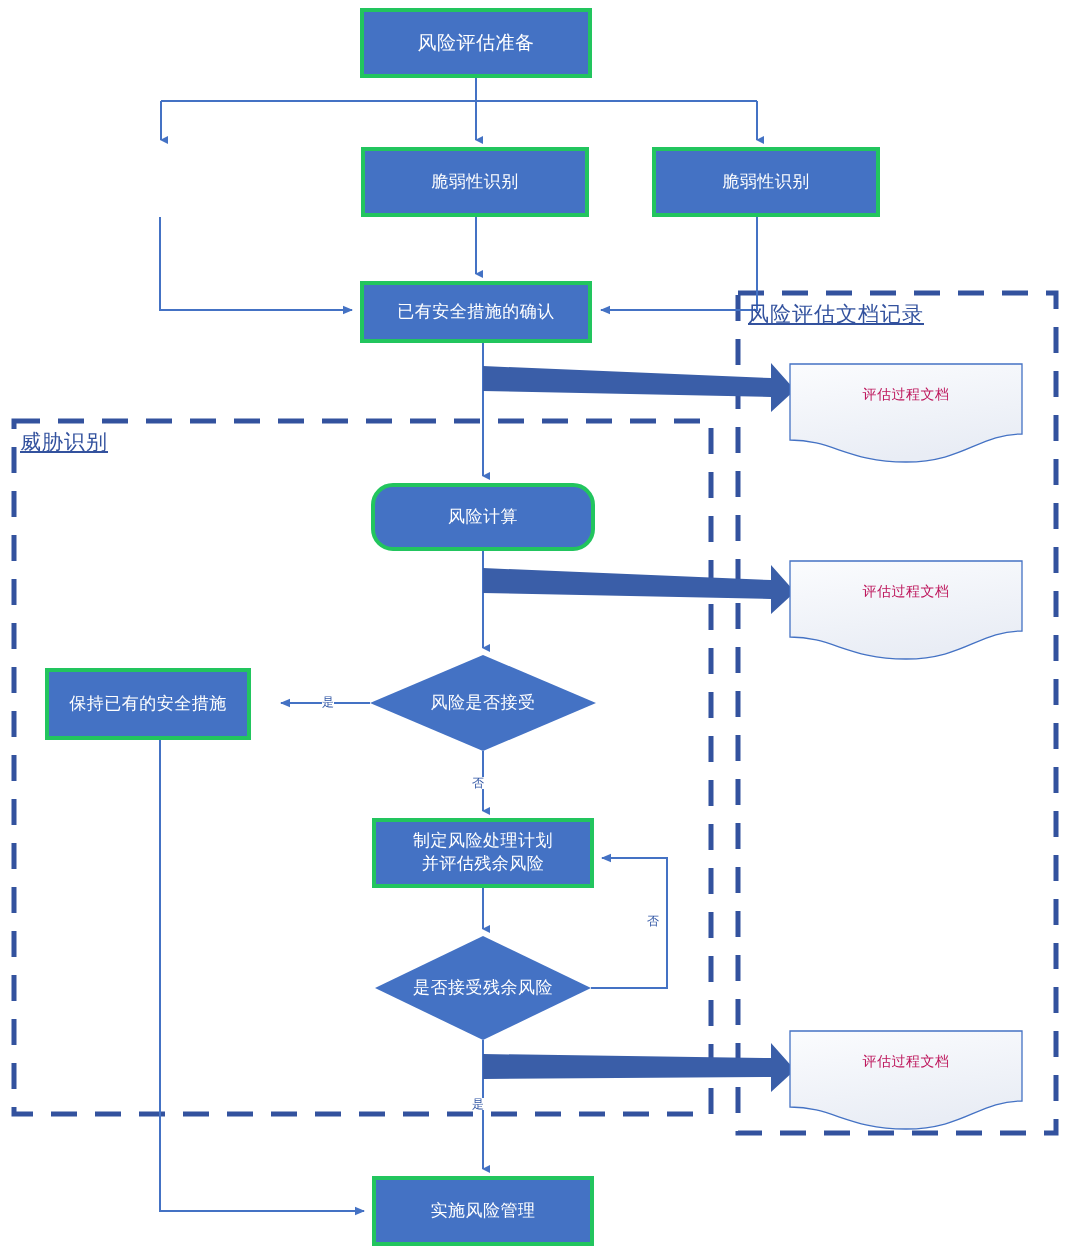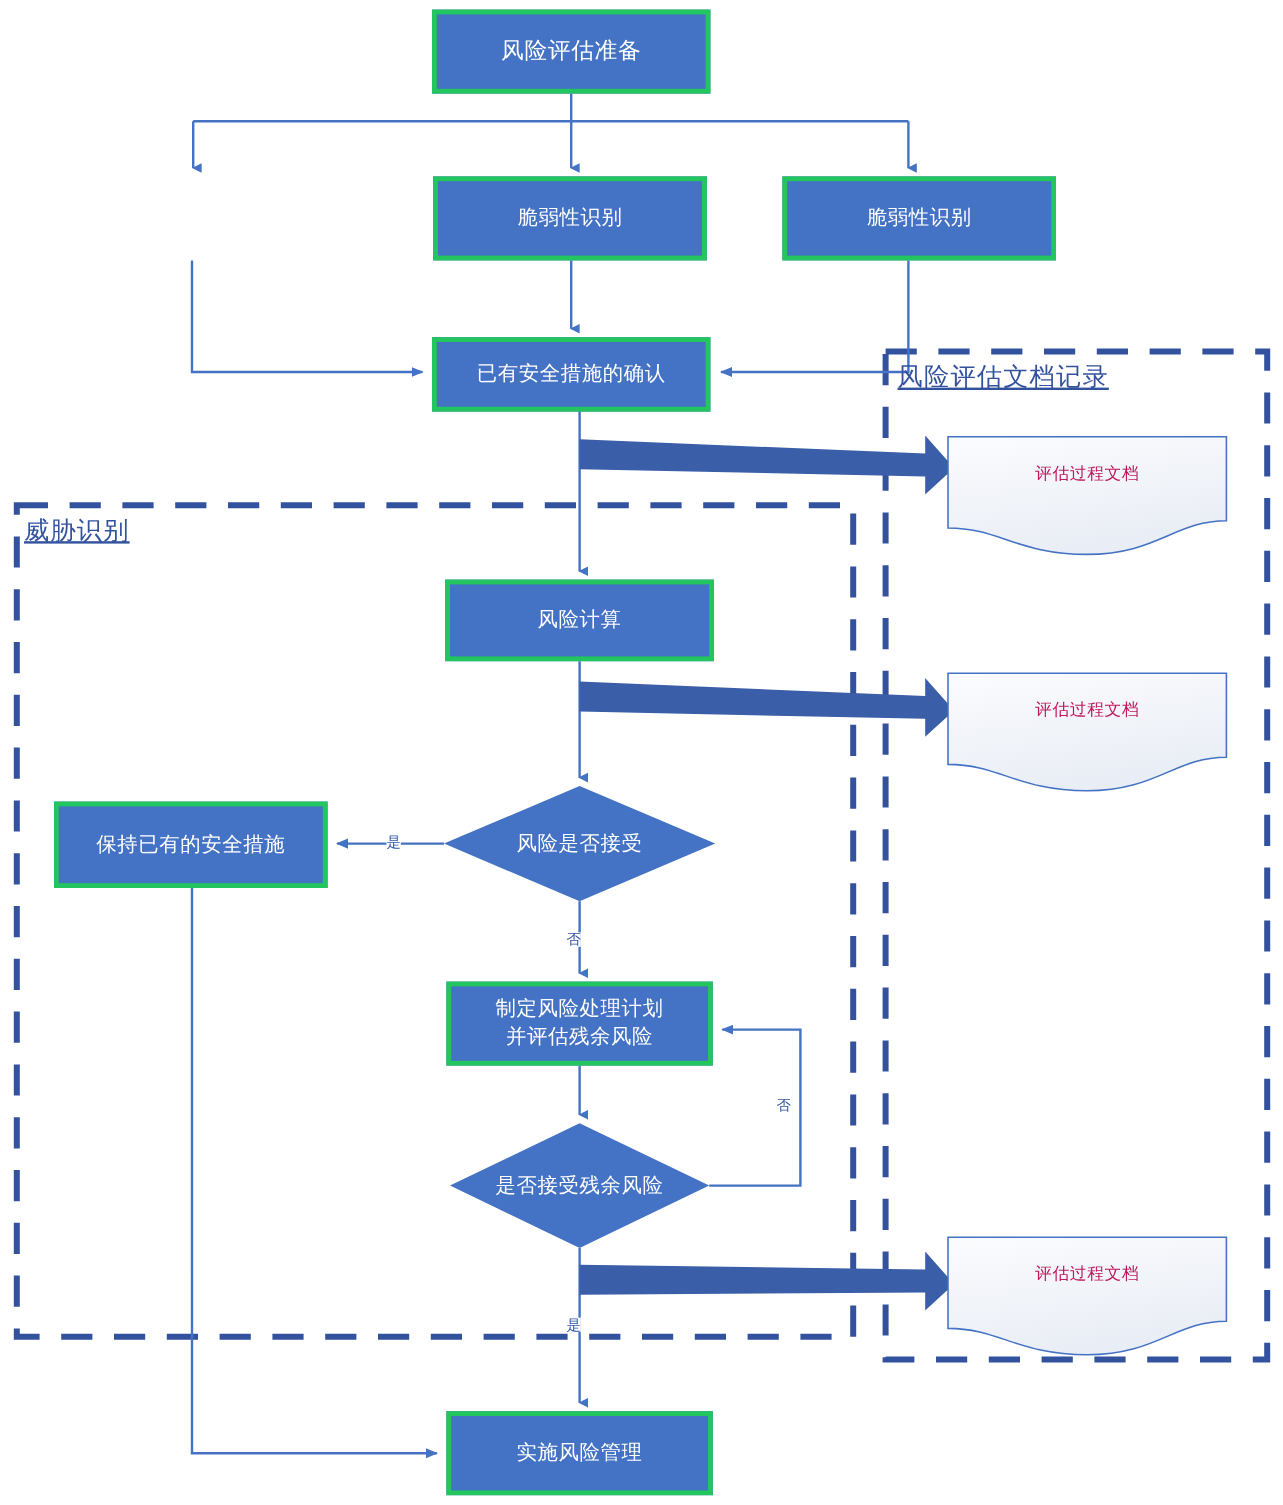--- a/index.html
+++ b/index.html
@@ -165,25 +165,25 @@
   </div>
 
   <div class="node process" style="left:641px; top:147px; width:228px; height:70px;margin-left:11px;">
     <span>脆弱性识别</span>
   </div>
 
   <div class="node process" style="left:360px; top:281px; width:232px; height:62px;">
     <span>已有安全措施的确认</span>
   </div>
 
-  <div class="node process" style="left:371px; top:483px; width:224px; height:68px;">
+  <div class="node process" style="left:371px; top:483px; width:224px; height:68px;border-radius:22px;">
     <span>风险计算</span>
   </div>
 
-  <div class="node process" style="left:45px; top:668px; width:228px; height:72px;">
+  <div class="node process" style="left:45px; top:668px; width:206px; height:72px;">
     <span>保持已有的安全措施</span>
   </div>
 
   <div class="node process" style="left:372px; top:818px; width:222px; height:70px; white-space:pre-line;">
     <span>制定风险处理计划
 并评估残余风险</span>
   </div>
 
   <div class="node process" style="left:372px; top:1176px; width:222px; height:70px;">
     <span>实施风险管理</span>

